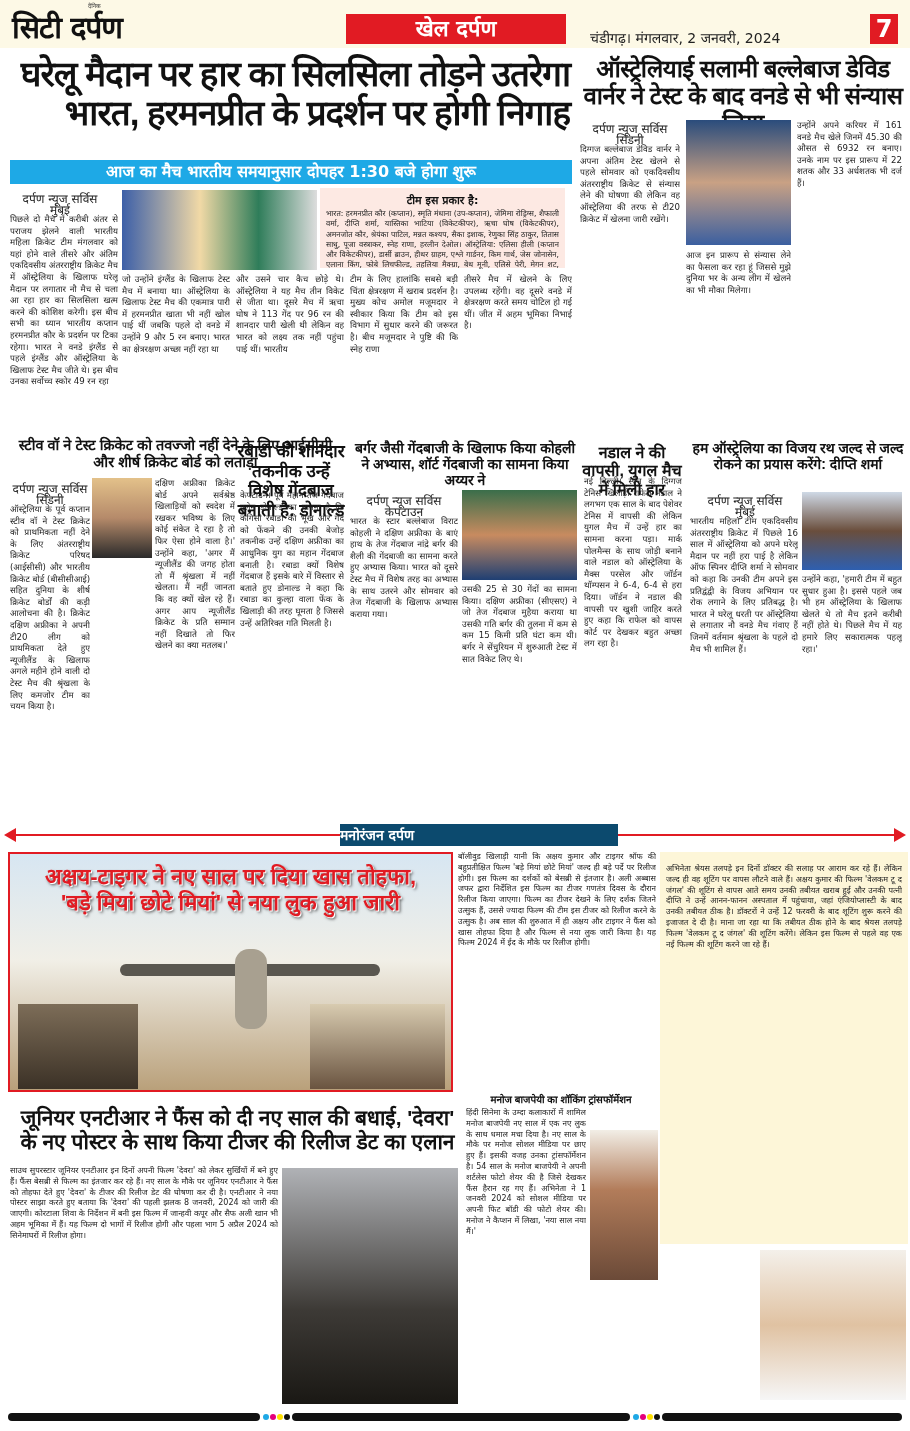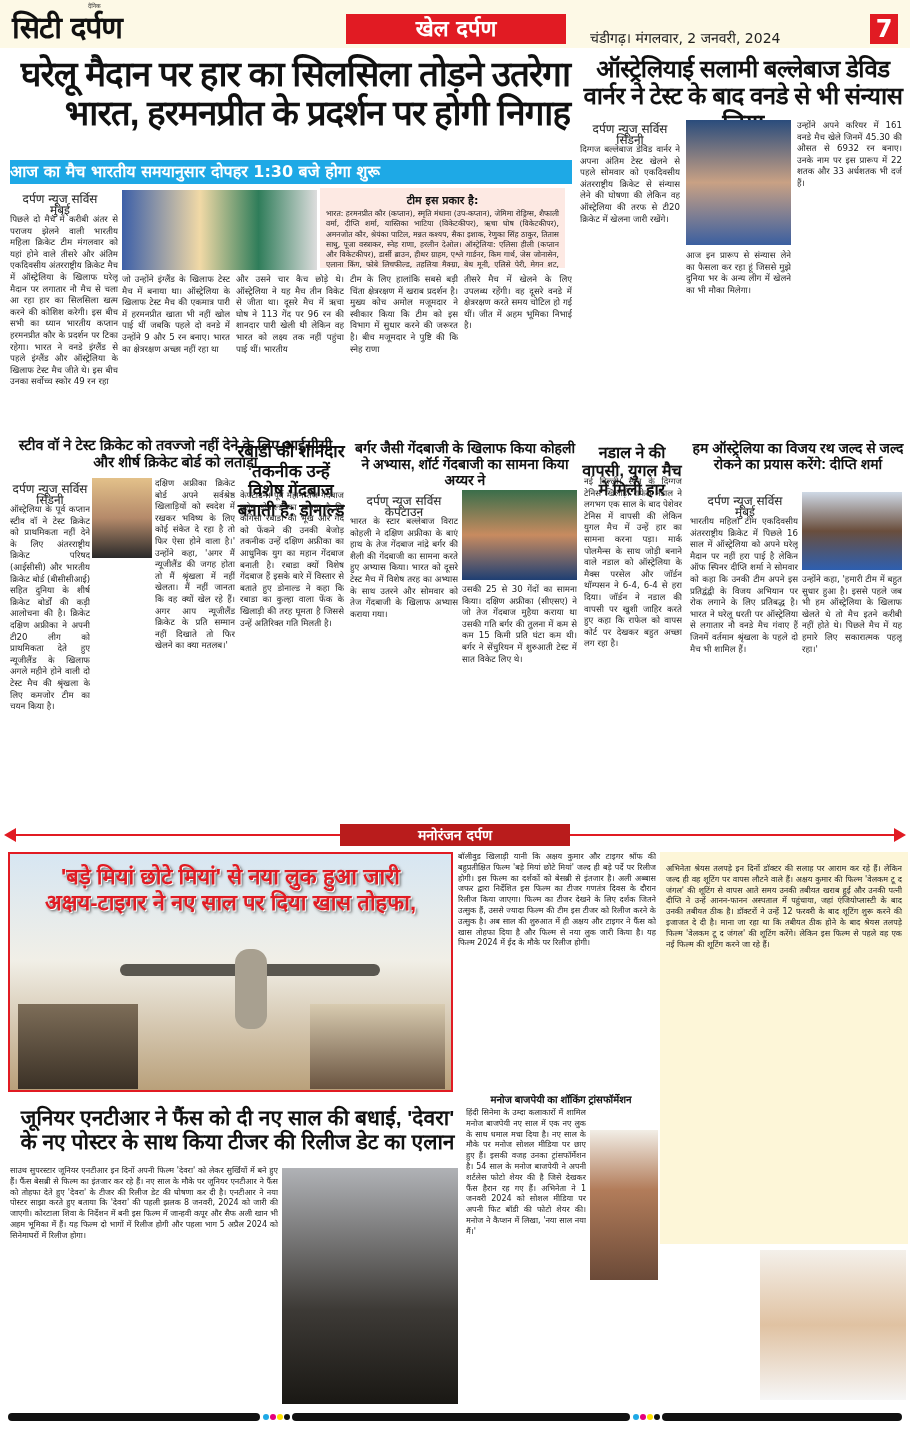--- a/index.html
+++ b/index.html
@@ -7,30 +7,30 @@
 .abs{position:absolute}
 .masthead{left:0;top:0;width:910px;height:48px;background:#fdf9e6}
 .logo{left:12px;top:6px;font-family:"DejaVu Serif",serif;font-weight:bold;font-size:30px;color:#111;letter-spacing:-1px}
 .logo-sm{left:88px;top:2px;font-size:6px;color:#333}
 .section-tab{left:346px;top:14px;width:220px;height:30px;background:#e11b23;color:#fff;font-size:22px;font-weight:bold;text-align:center;line-height:30px}
 .dateline{left:590px;top:28px;font-size:14px;color:#222}
 .pageno{left:870px;top:14px;width:28px;height:30px;background:#e11b23;color:#fff;font-size:24px;font-weight:bold;text-align:center;line-height:30px}
 .headline{font-family:"Liberation Sans",sans-serif;font-weight:bold;color:#111;line-height:1.12}
 .h1{left:10px;top:54px;width:560px;font-size:35px;letter-spacing:-1px;text-align:right}
 .h2{left:578px;top:56px;width:330px;font-size:24px;text-align:center;letter-spacing:-.5px}
-.blue-band{left:10px;top:160px;width:562px;height:24px;background:#1ea9e6;color:#fff;font-size:16px;font-weight:bold;text-align:left;line-height:24px}
+.blue-band{left:10px;top:160px;width:562px;height:24px;background:#1ea9e6;color:#fff;font-size:16px;font-weight:bold;text-align:center;line-height:24px}
 .byline{font-size:12px;text-align:center;color:#222}
 .body{font-size:8.6px;line-height:1.35;color:#222;text-align:justify;overflow:hidden}
 .photo{background:linear-gradient(135deg,#7a8aa0,#3b4f6c 50%,#c7b48a)}
 .team-box{left:320px;top:188px;width:245px;height:80px;background:#fde9e3;padding:4px 6px}
 .team-title{font-size:11px;font-weight:bold;text-align:center;margin-bottom:2px}
 .sub-h{font-family:"Liberation Sans",sans-serif;font-weight:bold;text-align:center;line-height:1.15;color:#111}
 .divider-band{left:0;top:824px;width:910px;height:22px}
 .divider-line{position:absolute;left:10px;right:10px;top:10px;height:2px;background:#e11b23}
-.divider-tab{position:absolute;left:340px;top:0;width:230px;height:22px;background:#b91c1c;color:#fff;font-size:14px;font-weight:bold;text-align:center;line-height:22px}
+.divider-tab{position:absolute;left:340px;top:0;width:278px;height:22px;background:#0c4a6e;color:#fff;font-size:14px;font-weight:bold;text-align:left;line-height:22px}
 .arrow-l{position:absolute;left:4px;top:4px;width:0;height:0;border-top:7px solid transparent;border-bottom:7px solid transparent;border-right:12px solid #e11b23}
 .arrow-r{position:absolute;right:4px;top:4px;width:0;height:0;border-top:7px solid transparent;border-bottom:7px solid transparent;border-left:12px solid #e11b23}
 .ent-box{left:8px;top:852px;width:445px;height:240px;border:2px solid #e11b23;background:linear-gradient(#d7e6f2,#f1efe7 45%,#b9a07a)}
 .ent-title{position:absolute;left:0;top:10px;width:100%;text-align:center;color:#e11b23;font-family:"Liberation Sans",sans-serif;font-weight:bold;font-size:22px;line-height:1.2;text-shadow:1px 1px 0 #fff,2px 2px 3px #555}
 .plane{position:absolute;left:110px;top:95px;width:260px;height:12px;background:#5a5750;border-radius:6px}
 .plane-body{position:absolute;left:225px;top:80px;width:32px;height:80px;background:#a8a090;border-radius:14px}
 .yellow-box{left:660px;top:852px;width:248px;height:392px;background:#fdf6d8;padding:6px}
 .yellow-title{font-family:"Liberation Sans",sans-serif;font-weight:bold;font-size:18px;text-align:center;line-height:1.22}
 .h3{left:10px;top:1106px;width:455px;font-size:21px;text-align:center}
 .reg-strip{left:0;top:1410px;width:910px;height:14px}
@@ -99,22 +99,22 @@
 
 <div class="abs divider-band">
   <div class="divider-line"></div>
   <div class="arrow-l"></div>
   <div class="arrow-r"></div>
   <div class="divider-tab">मनोरंजन दर्पण</div>
 </div>
 
 <div class="abs ent-box">
   <div class="ent-title">
+    <div>अक्षय-टाइगर ने नए साल पर दिया खास तोहफा,</div>
     <div>'बड़े मियां छोटे मियां' से नया लुक हुआ जारी</div>
-    <div>अक्षय-टाइगर ने नए साल पर दिया खास तोहफा,</div>
   </div>
   <div class="plane" style="top:110px"></div>
   <div class="plane-body" style="top:95px"></div>
   <div style="position:absolute;left:8px;top:150px;width:120px;height:85px;background:linear-gradient(#7d6d58,#3b3126)"></div>
   <div style="position:absolute;left:300px;top:150px;width:135px;height:85px;background:linear-gradient(#d8cbb0,#6a5440)"></div>
 </div>
 <div class="abs body" style="left:458px;top:852px;width:198px;height:238px;font-size:8px">बॉलीवुड खिलाड़ी यानी कि अक्षय कुमार और टाइगर श्रॉफ की बहुप्रतीक्षित फिल्म 'बड़े मियां छोटे मियां' जल्द ही बड़े पर्दे पर रिलीज होगी। इस फिल्म का दर्शकों को बेसब्री से इंतजार है। अली अब्बास जफर द्वारा निर्देशित इस फिल्म का टीजर गणतंत्र दिवस के दौरान रिलीज किया जाएगा। फिल्म का टीजर देखने के लिए दर्शक जितने उत्सुक हैं, उससे ज्यादा फिल्म की टीम इस टीजर को रिलीज करने के उत्सुक है। अब साल की शुरुआत में ही अक्षय और टाइगर ने फैंस को खास तोहफा दिया है और फिल्म से नया लुक जारी किया है। यह फिल्म 2024 में ईद के मौके पर रिलीज होगी।</div>
 
 <div class="abs yellow-box">
   <div class="body" style="margin-top:6px;height:230px;font-size:8px">अभिनेता श्रेयस तलपड़े इन दिनों डॉक्टर की सलाह पर आराम कर रहे हैं। लेकिन जल्द ही वह शूटिंग पर वापस लौटने वाले हैं। अक्षय कुमार की फिल्म 'वेलकम टू द जंगल' की शूटिंग से वापस आते समय उनकी तबीयत खराब हुई और उनकी पत्नी दीप्ति ने उन्हें आनन-फानन अस्पताल में पहुंचाया, जहां एंजियोप्लास्टी के बाद उनकी तबीयत ठीक है। डॉक्टरों ने उन्हें 12 फरवरी के बाद शूटिंग शुरू करने की इजाजत दे दी है। माना जा रहा था कि तबीयत ठीक होने के बाद श्रेयस तलपड़े फिल्म 'वेलकम टू द जंगल' की शूटिंग करेंगे। लेकिन इस फिल्म से पहले वह एक नई फिल्म की शूटिंग करने जा रहे हैं।</div>

